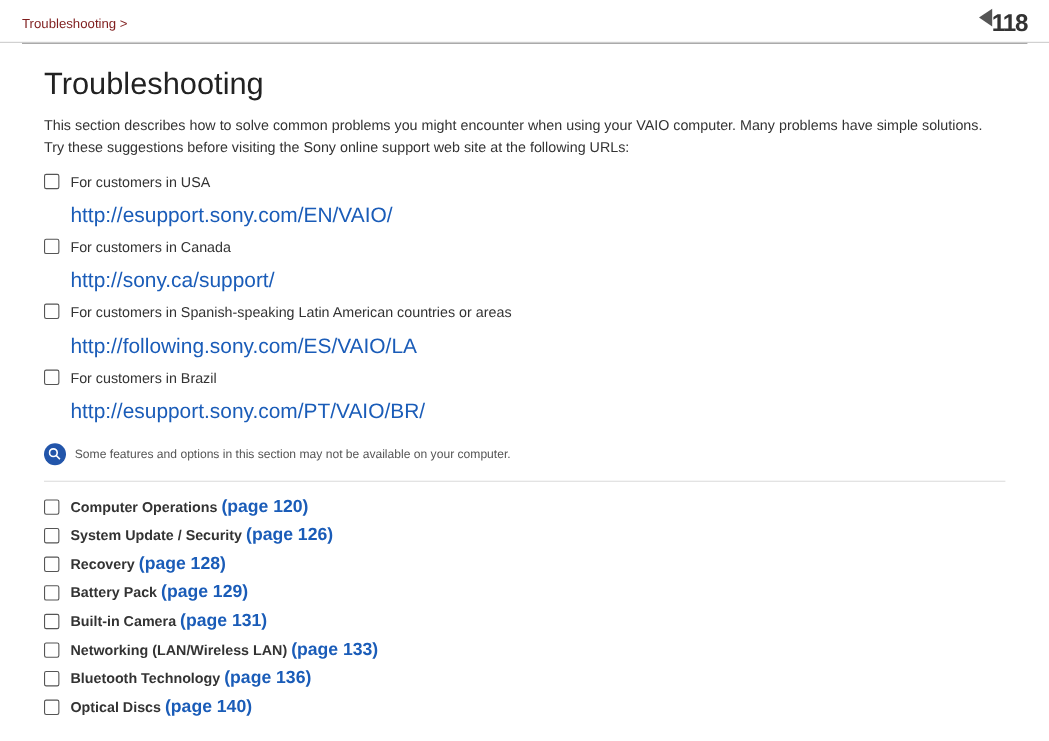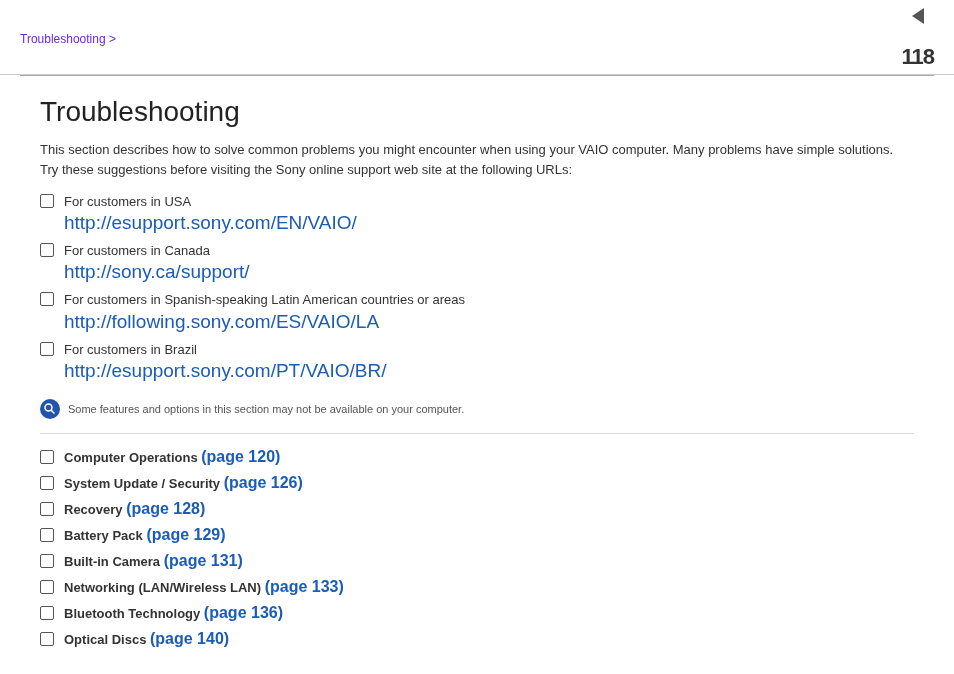--- a/index.html
+++ b/index.html
@@ -21,28 +21,26 @@
     .header {
       display: flex;
       justify-content: space-between;
       align-items: center;
       padding: 8px 20px 4px 20px;
       border-bottom: 1px solid #cccccc;
     }
 
     .breadcrumb {
       font-size: 12px;
-      color: #6d28d9;
+      color: #7f1d1d;
     }
 
     .page-number-container {
       display: flex;
-      align-items: center;
-      gap: 20px;
-      flex-direction: column;
+      gap: 0;
     }
 
     .arrow-left {
       width: 0;
       height: 0;
       border-top: 8px solid transparent;
       border-bottom: 8px solid transparent;
       border-right: 12px solid #555555;
       display: inline-block;
     }
@@ -95,21 +93,21 @@
       height: 14px;
       border: 1.5px solid #555555;
       border-radius: 2px;
       flex-shrink: 0;
       margin-top: 1px;
     }
 
     .list-item-content {
       display: flex;
       flex-direction: column;
-      gap: 1px;
+      gap: 11px;
     }
 
     .list-item-text {
       font-size: 13px;
       color: #333333;
       line-height: 1.4;
     }
 
     .link {
       color: #1a5cb8;

